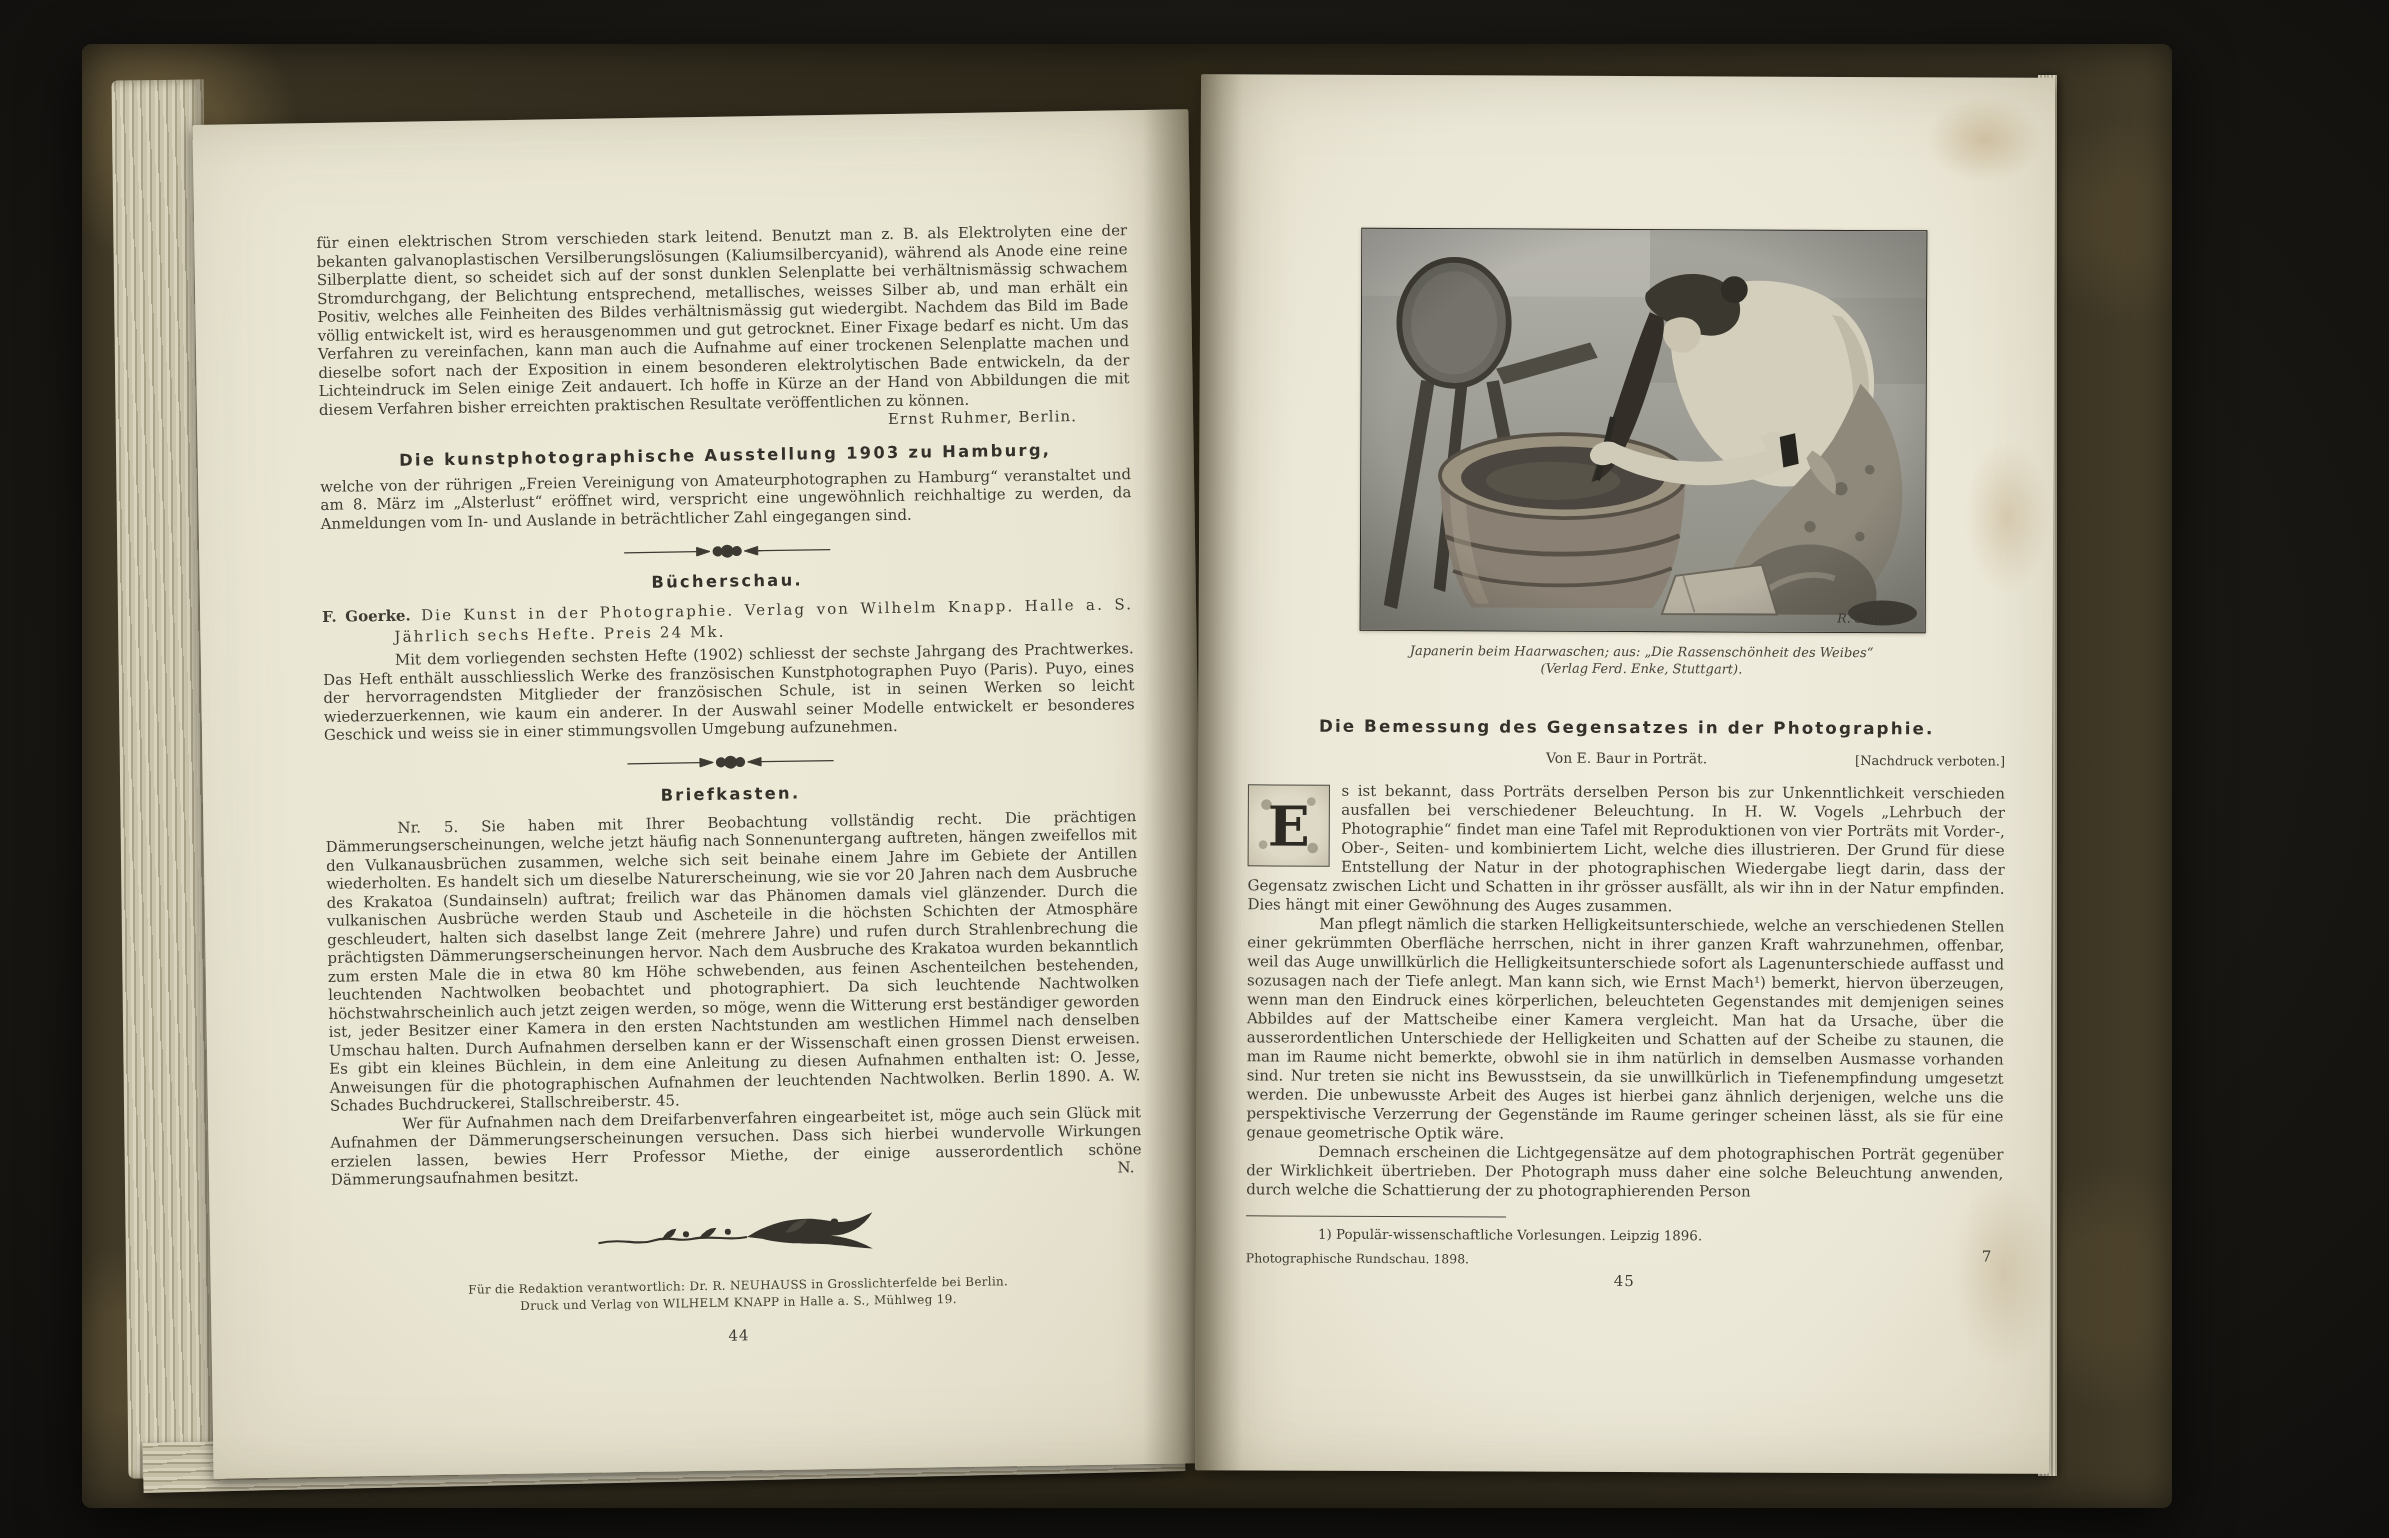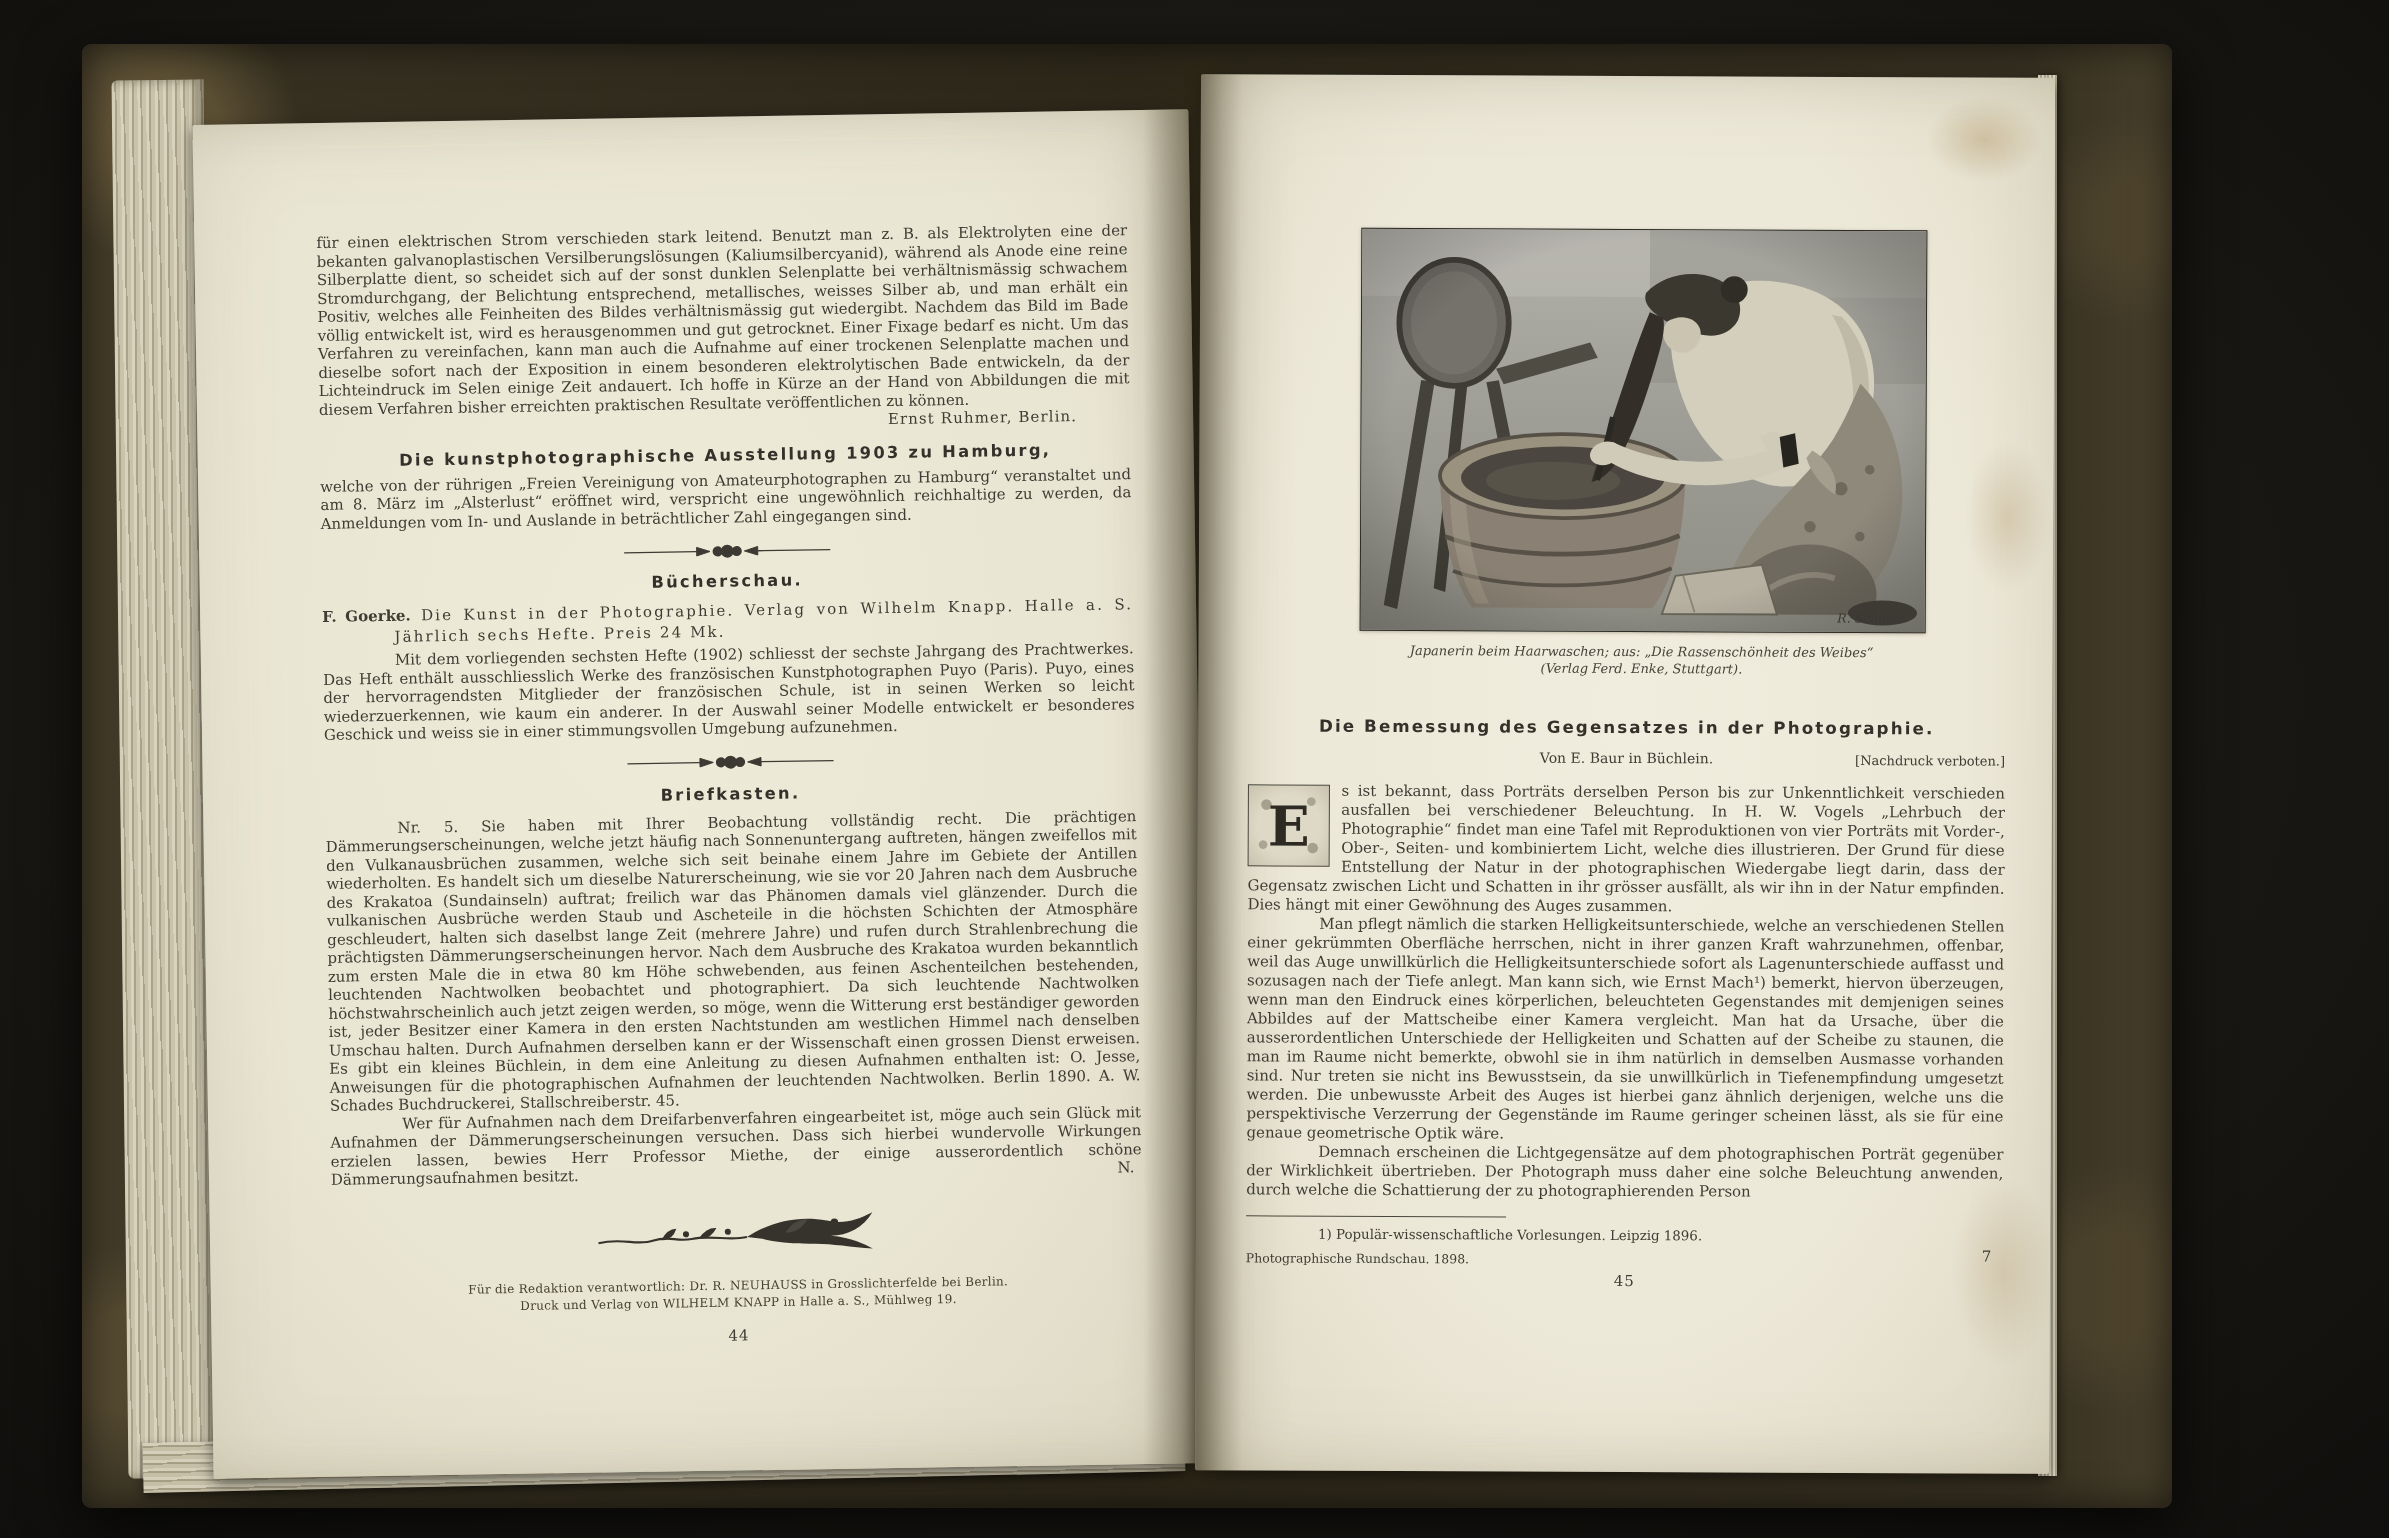--- a/index.html
+++ b/index.html
@@ -247,21 +247,21 @@
         </svg>
       </div>
 
       <div class="caption">
         <div>Japanerin beim Haarwaschen; aus: „Die Rassenschönheit des Weibes“</div>
         <div>(Verlag Ferd. Enke, Stuttgart).</div>
       </div>
 
       <div class="art-title">Die Bemessung des Gegensatzes in der Photographie.</div>
       <div class="byline-row">
-        <span>Von E. Baur in Büchlein.</span>
+        <span>Von E. Baur in Porträt.</span>
         <span class="notice">[Nachdruck verboten.]</span>
       </div>
 
       <div class="art-p1">
         <span class="dropcap">E</span><span>s ist bekannt, dass Porträts derselben Person bis zur Unkenntlichkeit verschieden ausfallen bei verschiedener Beleuchtung.  In H. W. Vogels „Lehrbuch der Photographie“ findet man eine Tafel mit Reproduktionen von vier Porträts mit Vorder-, Ober-, Seiten- und kombiniertem Licht, welche dies illustrieren. Der Grund für diese Entstellung der Natur in der photographischen Wiedergabe liegt darin, dass der Gegensatz zwischen Licht und Schatten in ihr grösser ausfällt, als wir ihn in der Natur empfinden.  Dies hängt mit einer Gewöhnung des Auges zusammen.</span>
       </div>
       <div class="indent-para">Man pflegt nämlich die starken Helligkeitsunterschiede, welche an verschiedenen Stellen einer gekrümmten Oberfläche herrschen, nicht in ihrer ganzen Kraft wahrzunehmen, offenbar, weil das Auge unwillkürlich die Helligkeitsunterschiede sofort als Lagenunterschiede auffasst und sozusagen nach der Tiefe anlegt.  Man kann sich, wie Ernst Mach¹) bemerkt, hiervon überzeugen, wenn man den Eindruck eines körperlichen, beleuchteten Gegenstandes mit demjenigen seines Abbildes auf der Mattscheibe einer Kamera vergleicht.  Man hat da Ursache, über die ausserordentlichen Unterschiede der Helligkeiten und Schatten auf der Scheibe zu staunen, die man im Raume nicht bemerkte, obwohl sie in ihm natürlich in demselben Ausmasse vorhanden sind.  Nur treten sie nicht ins Bewusstsein, da sie unwillkürlich in Tiefenempfindung umgesetzt werden.  Die unbewusste Arbeit des Auges ist hierbei ganz ähnlich derjenigen, welche uns die perspektivische Verzerrung der Gegenstände im Raume geringer scheinen lässt, als sie für eine genaue geometrische Optik wäre.</div>
       <div class="indent-para">Demnach erscheinen die Lichtgegensätze auf dem photographischen Porträt gegenüber der Wirklichkeit übertrieben.  Der Photograph muss daher eine solche Beleuchtung anwenden, durch welche die Schattierung der zu photographierenden Person</div>
 
       <div class="fn-rule"></div>

